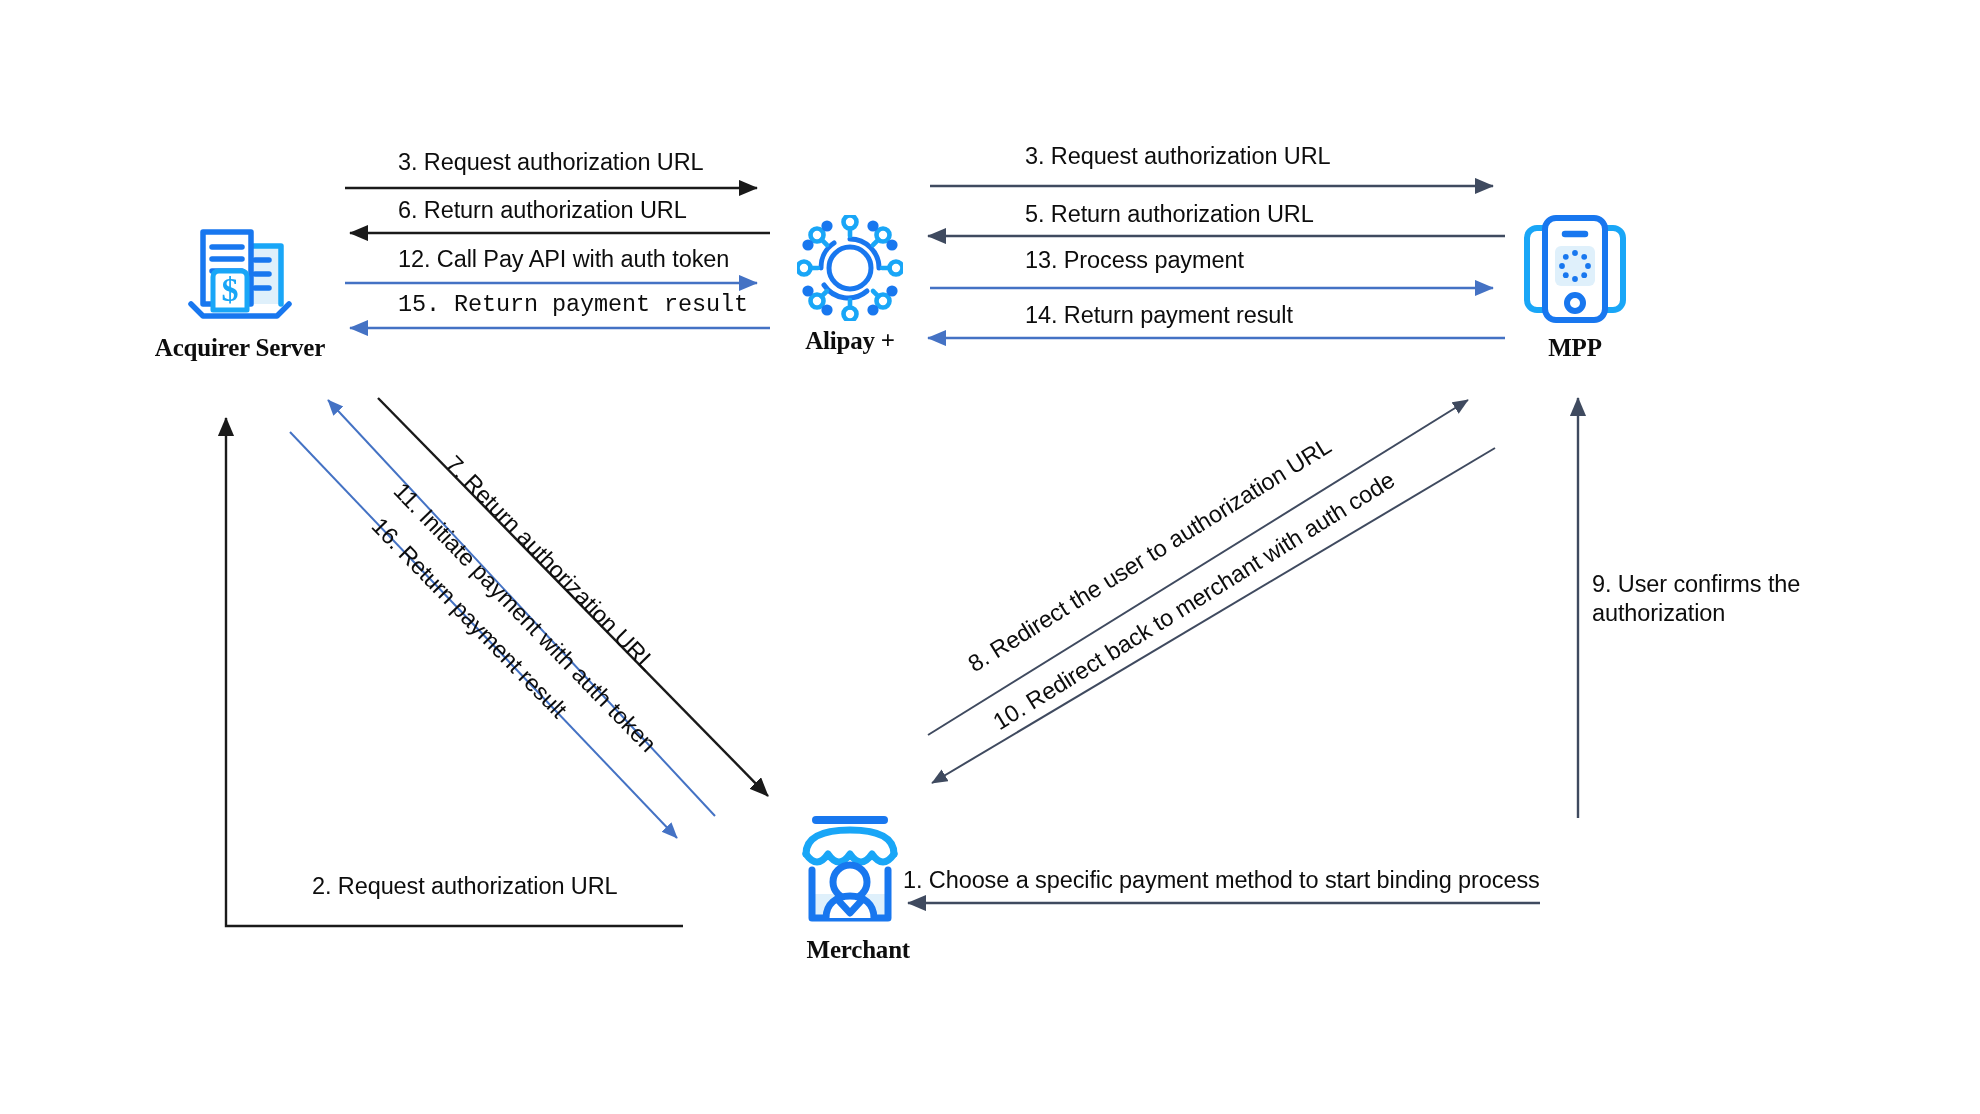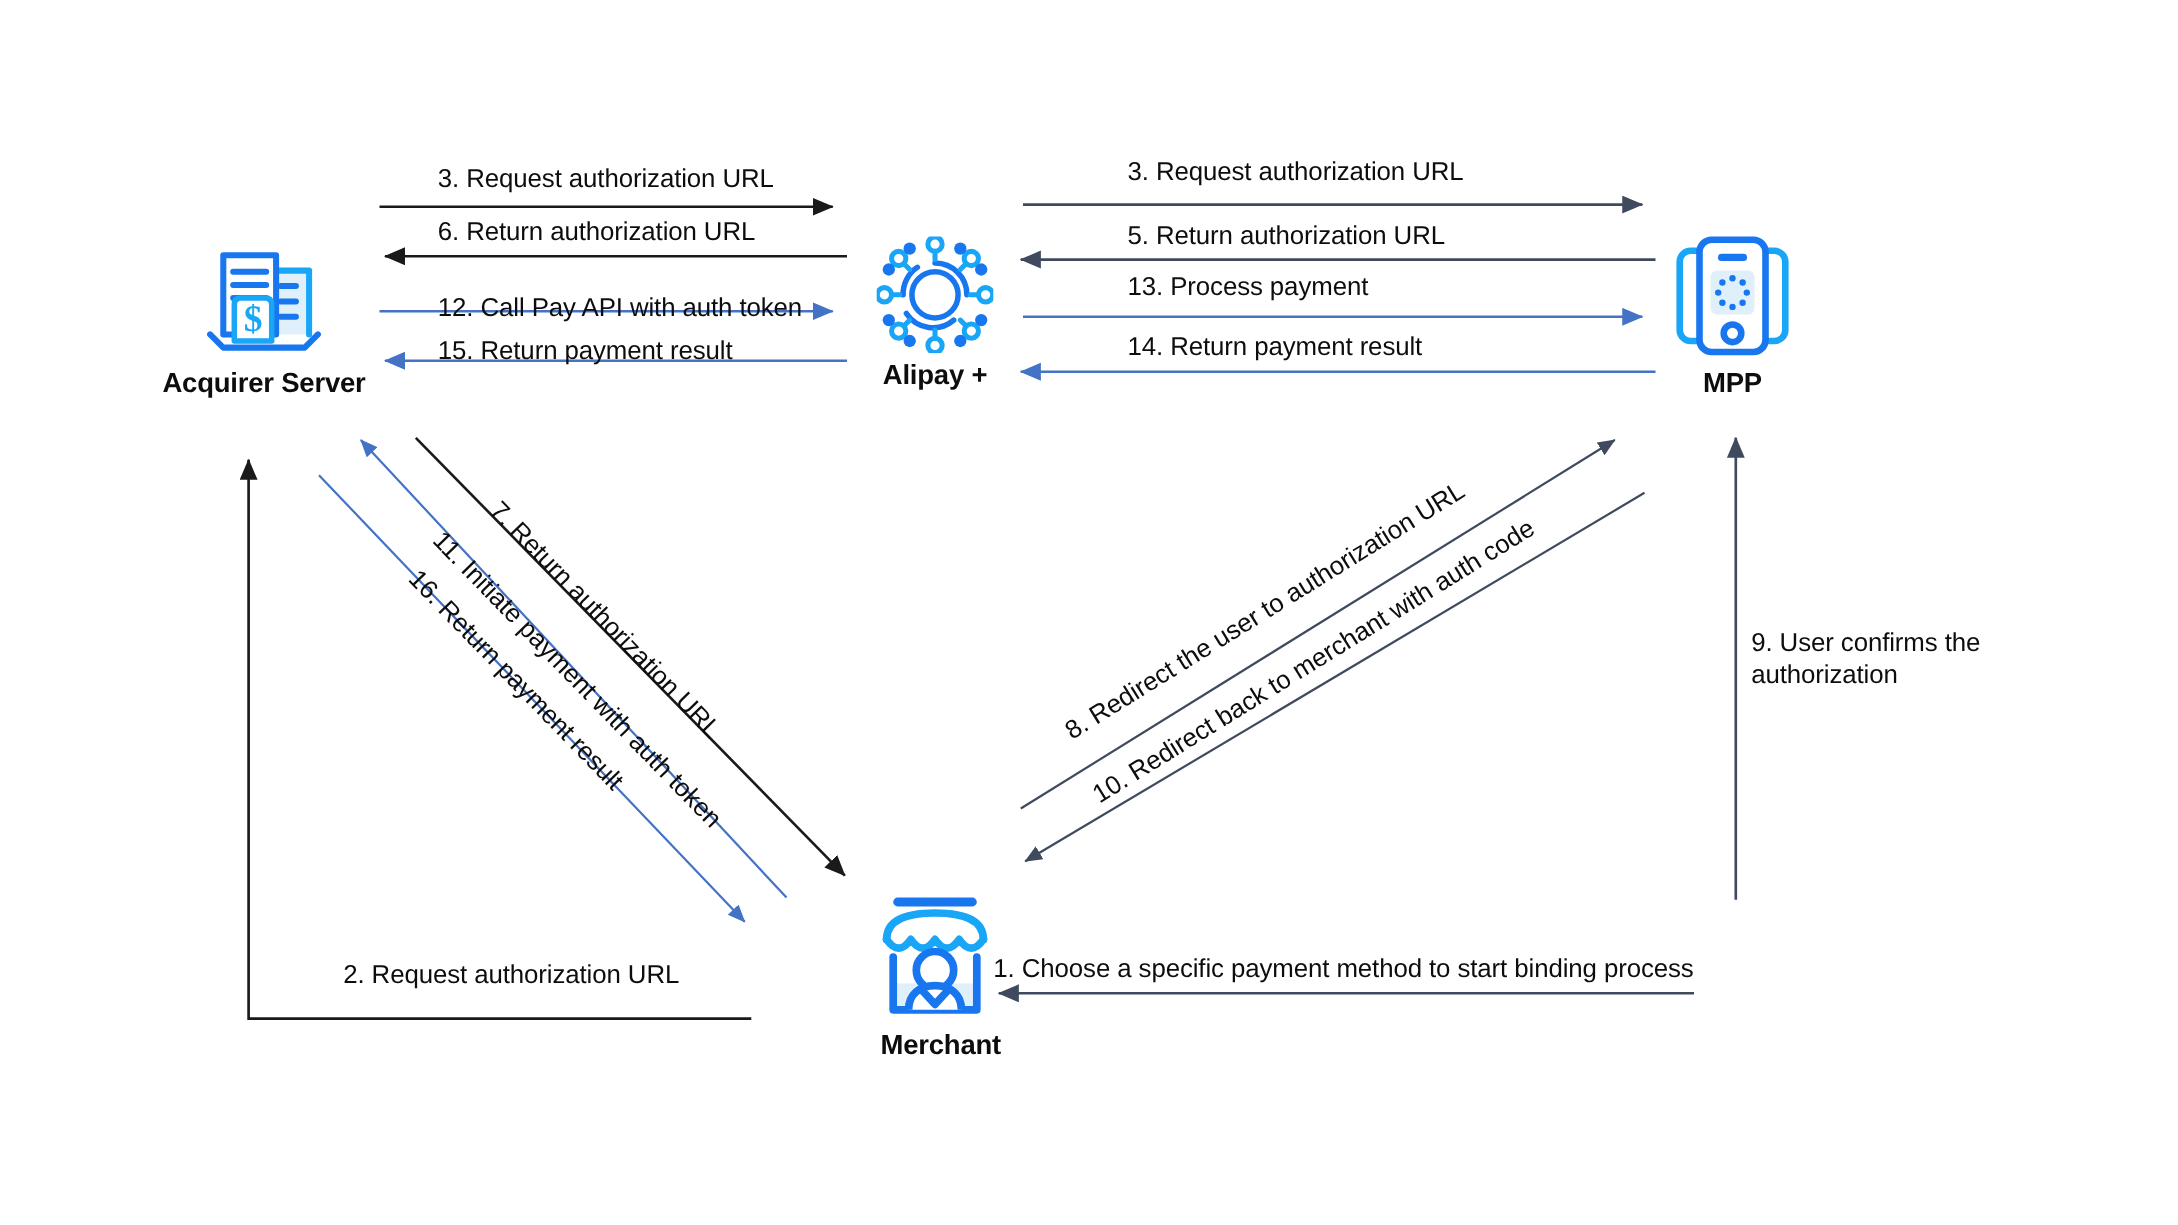--- a/index.html
+++ b/index.html
@@ -39,20 +39,21 @@
     display: flex;
     flex-direction: column;
     align-items: center;
   }
   .actor .icon-wrap {
     display: block;
     line-height: 0;
   }
   .actor .node-label {
     margin-top: 6px;
+    font-family: Liberation Serif, serif;
   }
   .msg {
     position: absolute;
     font-size: 23.5px;
     color: #0d0d0d;
     white-space: nowrap;
     letter-spacing: -0.1px;
     line-height: 1.22;
   }
   .msg.wrap {
@@ -223,22 +224,22 @@
         <path d="M36,106 C36,92 46,84 60,84 C74,84 84,92 84,106" fill="#ffffff" stroke="#1877ef" stroke-width="7" stroke-linejoin="round"></path>
         <path d="M48,88 L60,101 L72,88" fill="none" stroke="#1877ef" stroke-width="7" stroke-linecap="round" stroke-linejoin="round"></path>
       </svg>
     </span>
     <div class="node-label">Merchant</div>
   </div>
 
 
   <div class="msg" style="left:398px; top:148px;">3. Request authorization URL</div>
   <div class="msg" style="left:398px; top:196px;">6. Return authorization URL</div>
-  <div class="msg" style="left:398px; top:245px;margin-top:20px;">12. Call Pay API with auth token</div>
-  <div class="msg" style="left:398px; top:304px;">15. Return payment result</div>
+  <div class="msg" style="left:398px; top:245px;">12. Call Pay API with auth token</div>
+  <div class="msg" style="left:398px; top:291px;font-family:Liberation Mono, monospace;">15. Return payment result</div>
 
   <div class="msg" style="left:1025px; top:142px;">3. Request authorization URL</div>
   <div class="msg" style="left:1025px; top:200px;">5. Return authorization URL</div>
   <div class="msg" style="left:1025px; top:246px;">13. Process payment</div>
   <div class="msg" style="left:1025px; top:301px;">14. Return payment result</div>
 
   <div class="msg rot" style="left:460px; top:450px; transform: rotate(45.8deg);">7. Return authorization URL</div>
   <div class="msg rot" style="left:408px; top:477px; transform: rotate(45.8deg);">11. Initiate payment with auth token</div>
   <div class="msg rot" style="left:386px; top:512px; transform: rotate(45.8deg);">16. Return payment result</div>
 

